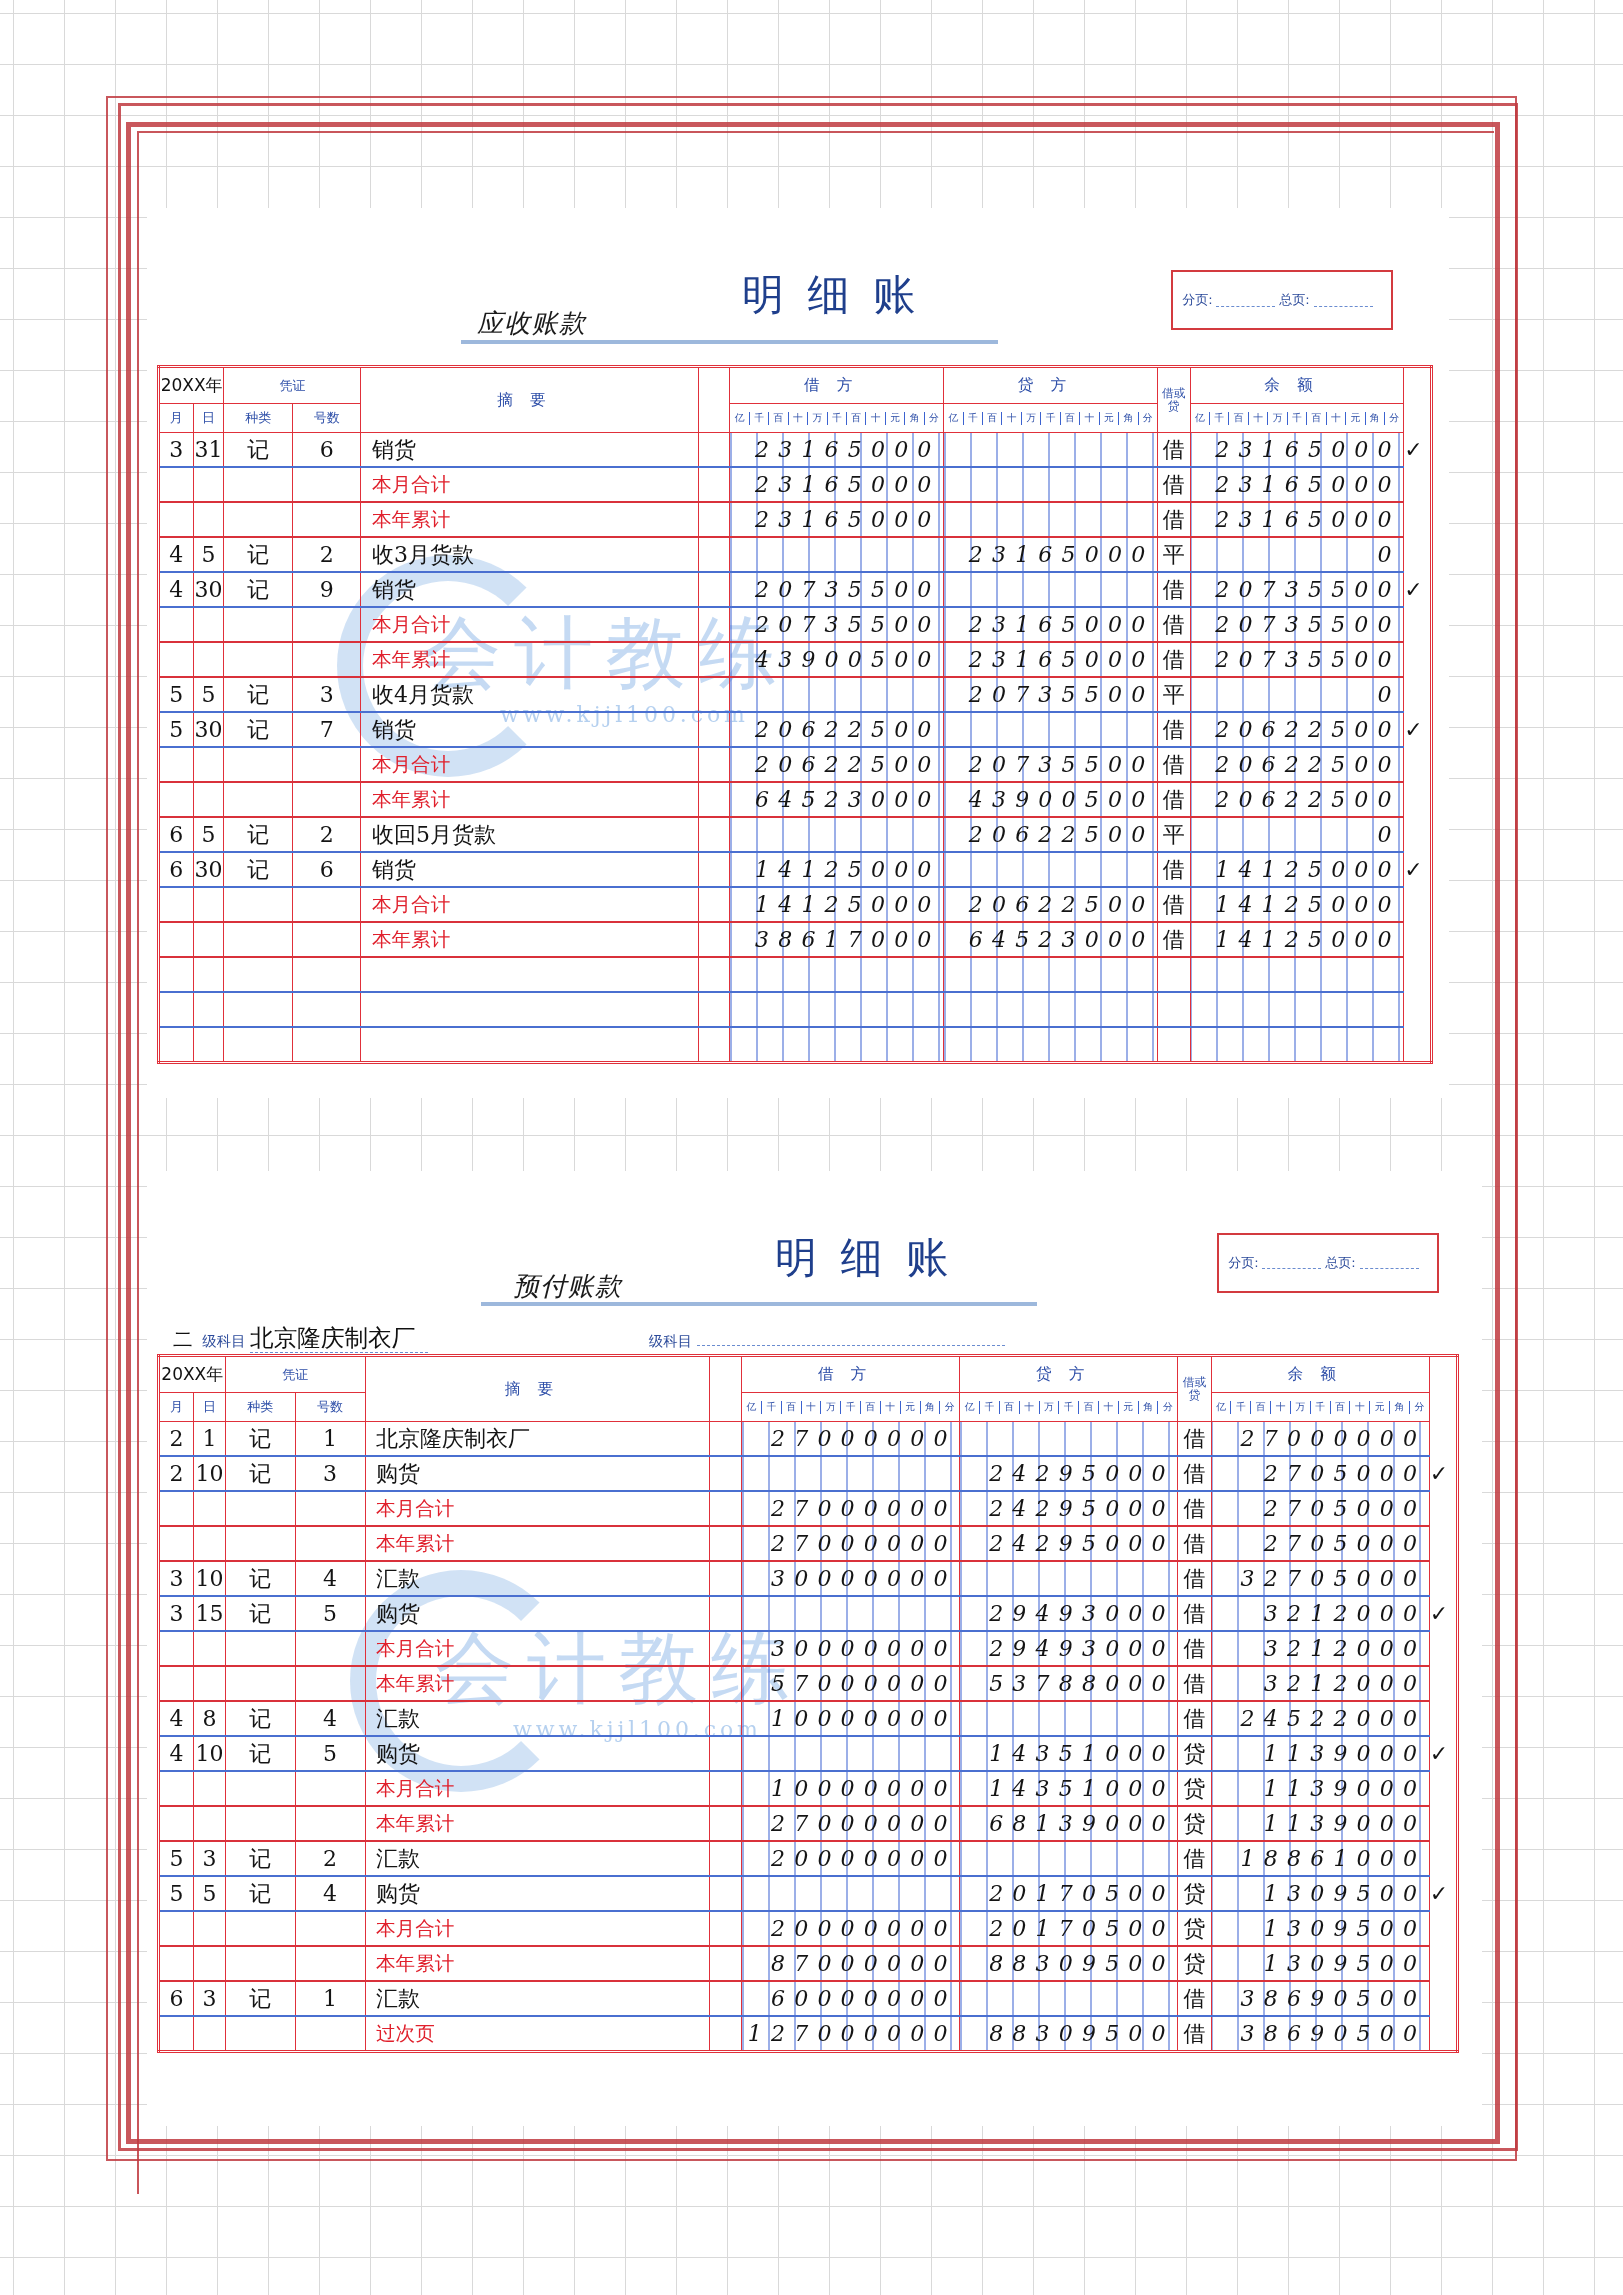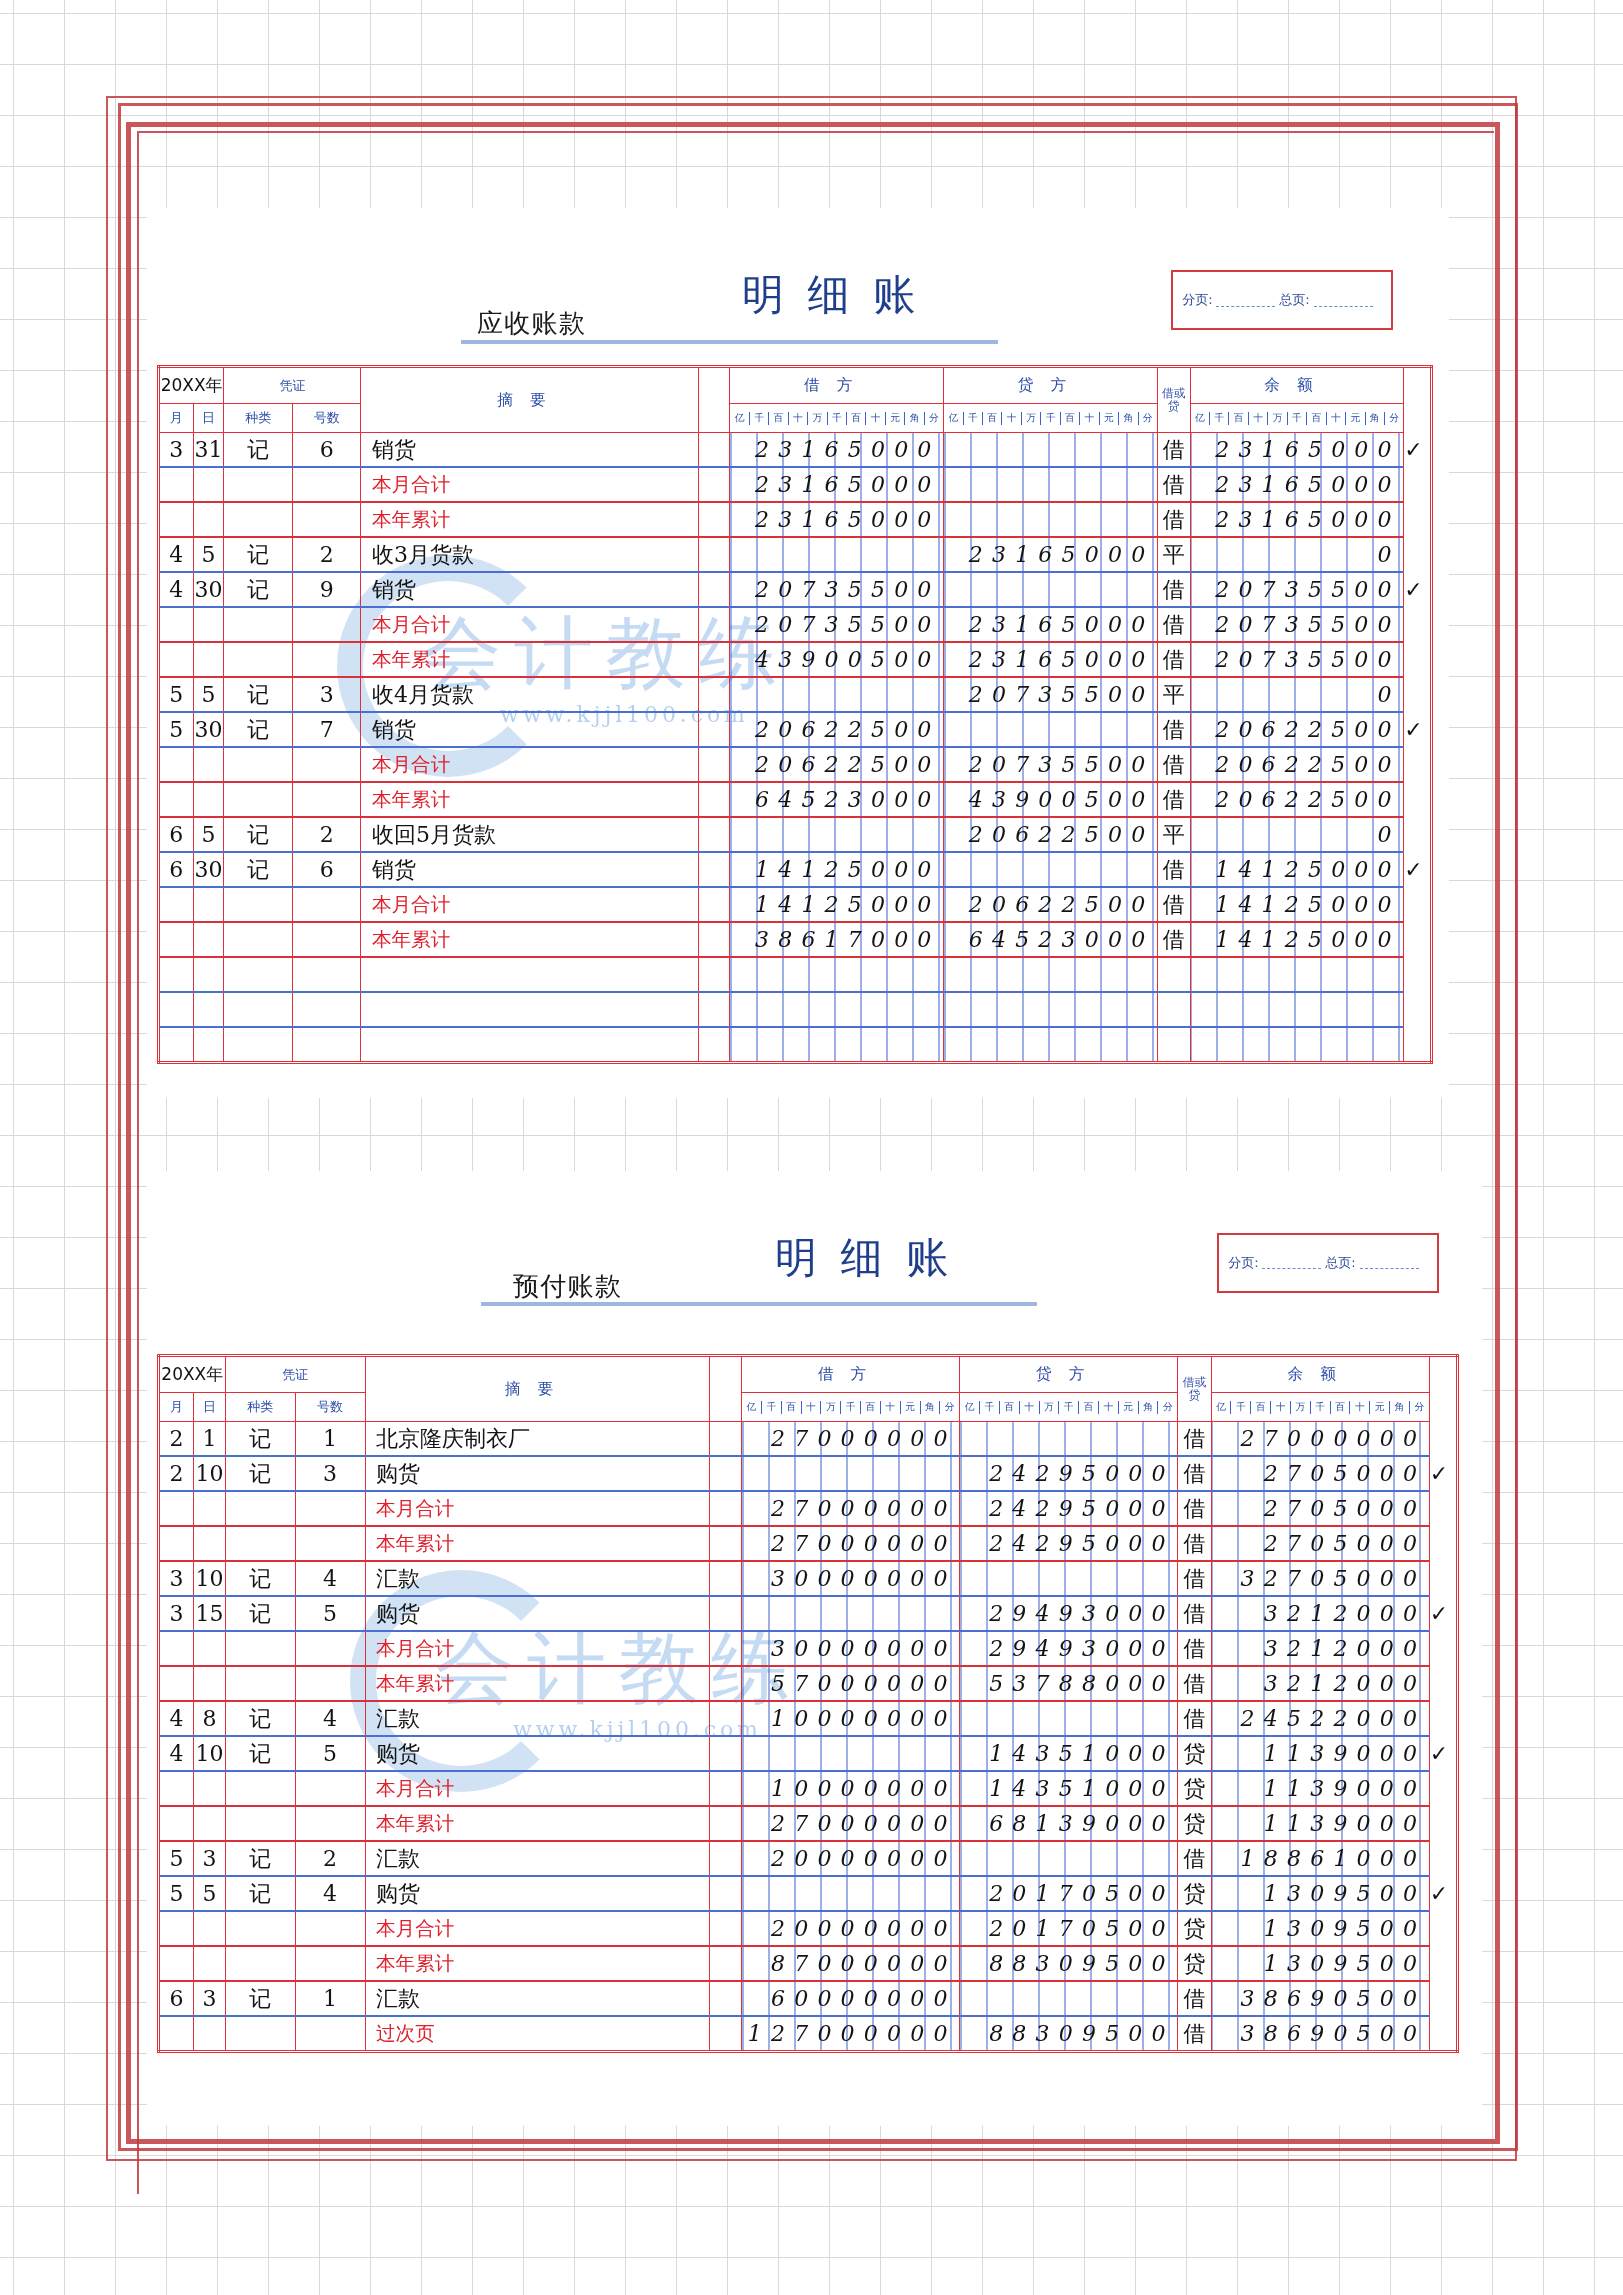--- a/index.html
+++ b/index.html
@@ -17,21 +17,21 @@
   .f1 { left:106px; top:96px; width:1407px; height:2061px; border-width:2px; }
   .f2 { left:118px; top:103px; width:1394px; height:2042px; border-width:3.9px; }
   .f3 { left:126px; top:122px; width:1364px; height:2012px; border-width:5.2px; }
   .f4 { left:137px; top:131px; width:1355px; height:2061px; border-width:2.6px; border-right:none; border-bottom:none; }
 
   .sheet { position:absolute; background:#fff; }
   .sheet1 { left:147px; top:208px; width:1302px; height:890px; }
   .sheet2 { left:147px; top:1171px; width:1335px; height:955px; }
 
   .title-row { position:absolute; left:0; right:0; height:105px; }
-  .account-name { position:absolute; font-size:26px; color:#1b1b1b; font-family:"DejaVu Serif", serif; letter-spacing:1.3px; }
+  .account-name { position:absolute; font-size:26px; color:#1b1b1b; font-family:"DejaVu Serif", serif; letter-spacing:1.3px;font-style:italic; }
   .title-line { position:absolute; height:3.9px; background:#9db8dc; }
   .main-title { position:absolute; font-size:42px; color:#1f3f8c; letter-spacing:23.6px; font-family:"DejaVu Serif", serif; }
   .page-box { position:absolute; border:2.6px solid #d33a3f; width:222px; height:60px; font-size:13px; color:#2b4a9a; display:flex; align-items:center; padding-left:9.2px; box-sizing:border-box; gap:3.9px; }
   .page-box .blank { display:inline-block; width:59px; border-bottom:1.3px dashed #6a8cd0; height:11.8px; }
 
   .sub-row { position:absolute; left:0; right:0; font-size:14.4px; color:#2b4a9a; }
   .sub-row .lvl { color:#111; font-size:19.6px; margin-right:5.2px; }
   .sub-row .sub-val { color:#111; font-size:23.6px; font-family:"DejaVu Serif", serif; border-bottom:1.3px dashed #6a8cd0; padding-right:13px; }
   .sub-row .blank-line { display:inline-block; width:308px; border-bottom:1.3px dashed #6a8cd0; height:11.8px; }
 
@@ -399,20 +399,27 @@
     <span class="account-name" style="left:366px; top:59px;">预付账款</span>
     <div class="title-line" style="left:334px; top:92px; width:556px;"></div>
     <span class="main-title" style="left:628px; top:19.6px;">明细账</span>
     <div class="page-box" style="left:1070px; top:23px;">
       <span>分页:</span>
         <span class="blank"></span>
       <span>总页:</span>
         <span class="blank"></span>
     </div>
   </div>
+  <div class="sub-row" style="top:151px; left:26px;">
+    <span class="lvl">二</span>
+    <span>级科目</span>
+    <span class="sub-val">北京隆庆制衣厂</span>
+    <span style="margin-left:216px;">级科目</span>
+    <span class="blank-line"></span>
+  </div>
   <div class="wm-circle" style="left:203px; top:399px; width:170px; height:170px;"></div>
   <div class="watermark" style="left:288px; top:445px;">会计教练</div>
   <div class="watermark-url" style="left:366px; top:546px;">www.kjjl100.com</div>
   <table class="ledger" id="ledger1" style="left:9.8px; top:183px; width:1302px;">
       <colgroup>
         <col style="width:33px">
         <col style="width:29.4px">
         <col style="width:65px">
         <col style="width:65px">
         <col style="width:321px">

